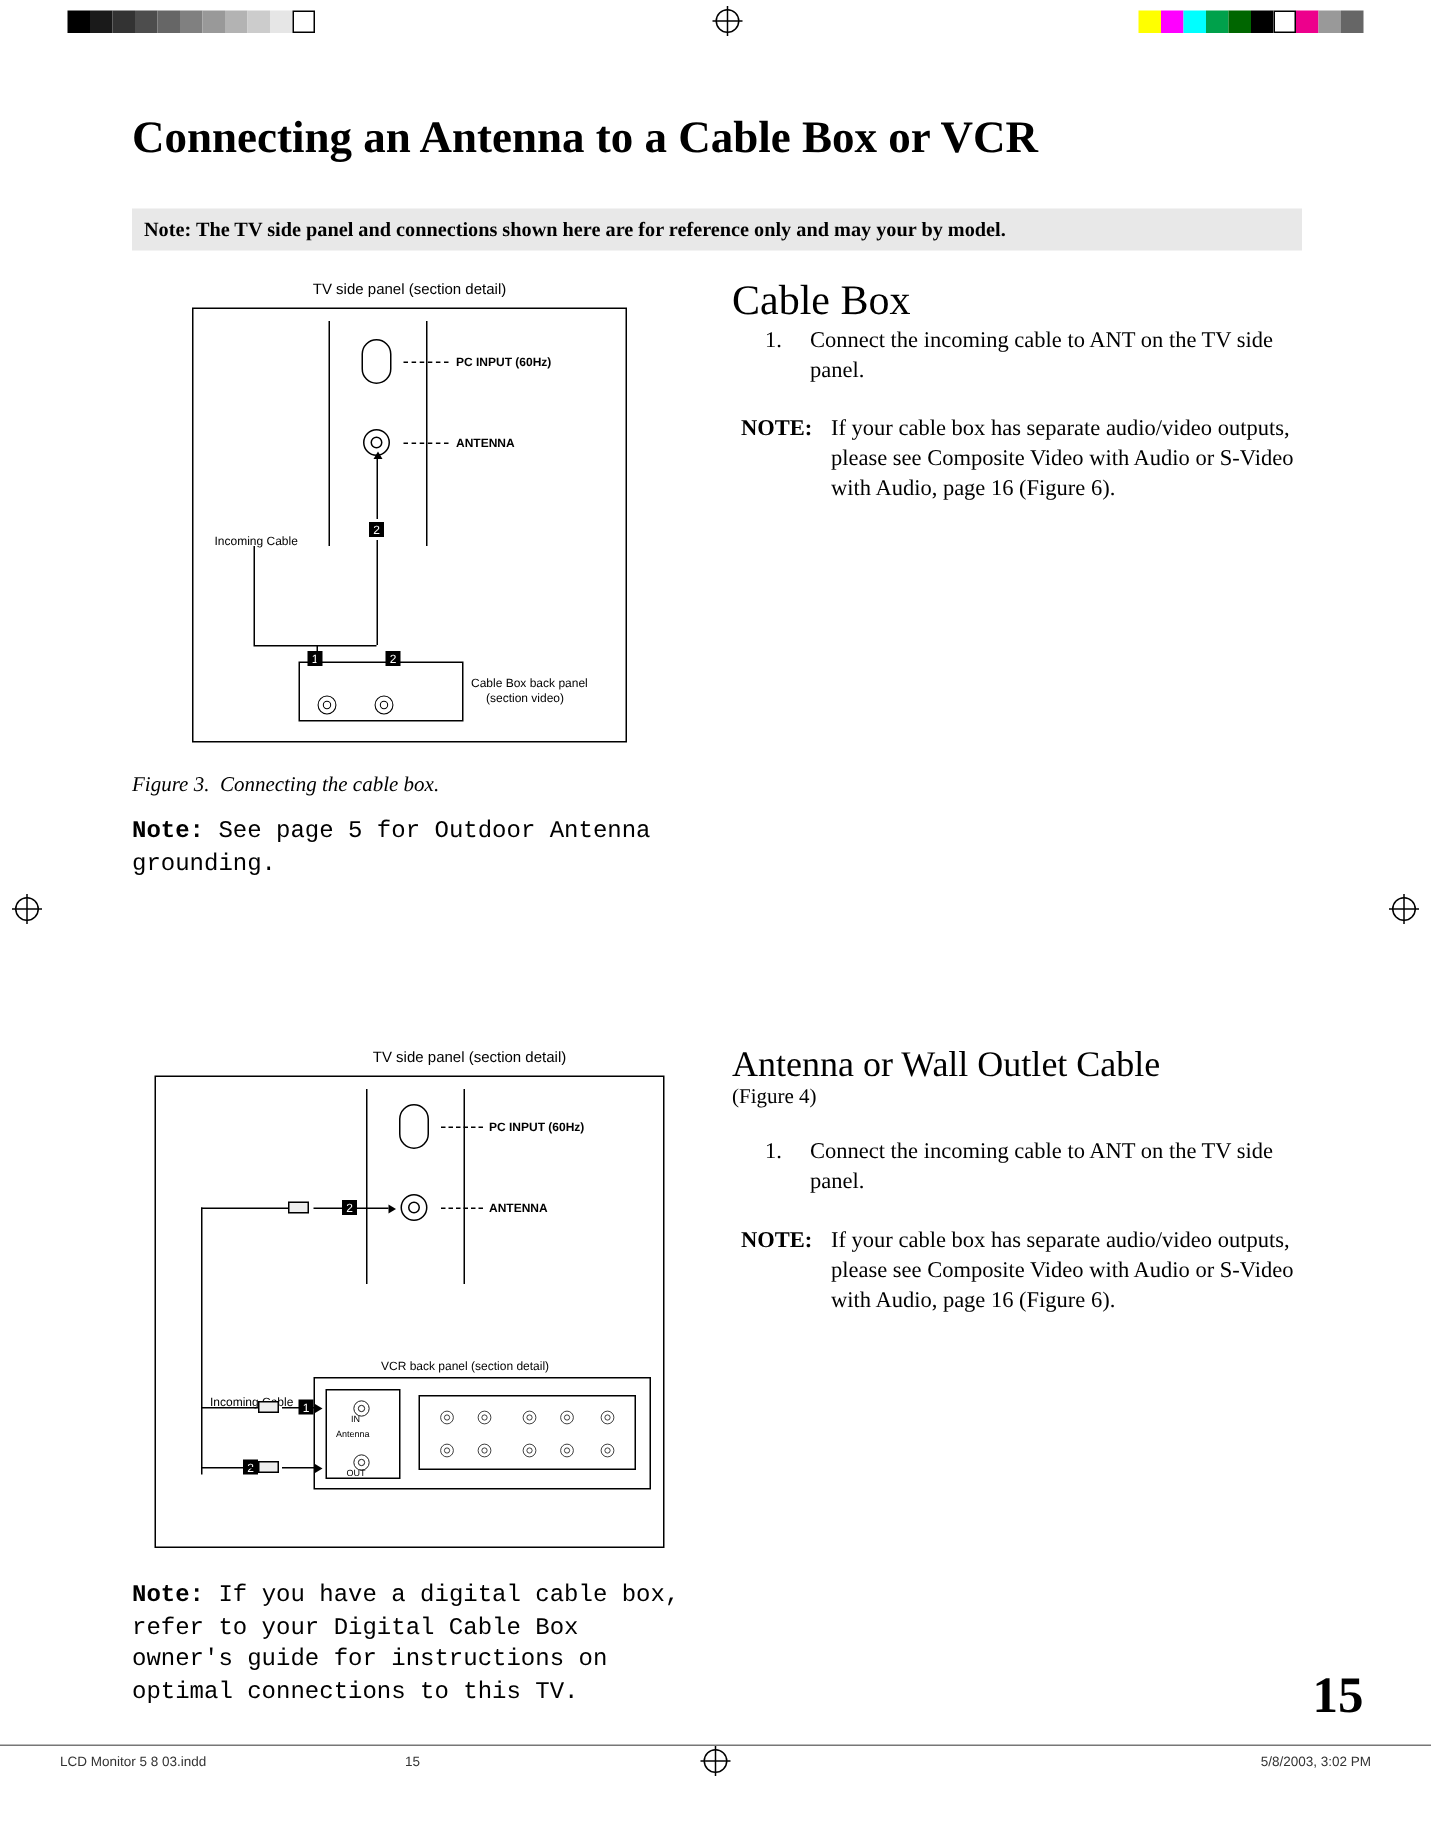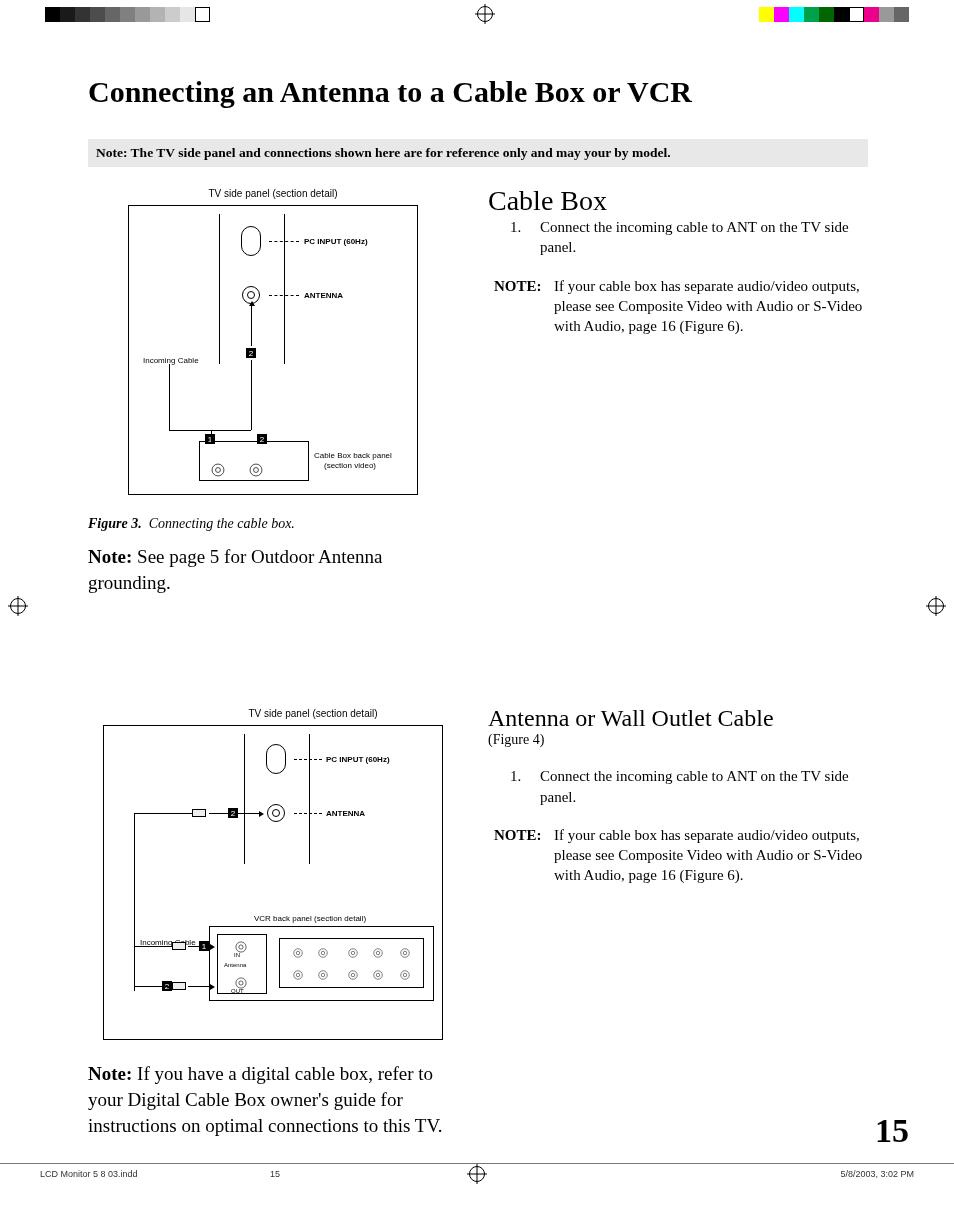--- a/index.html
+++ b/index.html
@@ -60,22 +60,22 @@
     font-weight: 500;
     font-size: 28px;
     margin-bottom: 0px;
   }
   .figref { font-size: 14px; margin-bottom: 18px; }
   .step { display: flex; margin: 0 0 18px 22px; font-size: 15px; line-height: 1.35; }
   .step .num { width: 30px; flex: 0 0 30px; }
   .notebody { display: flex; font-size: 15px; line-height: 1.35; margin-left: 6px; }
   .notebody .nl { font-weight: bold; width: 60px; flex: 0 0 60px; }
   .figcap { font-size: 14px; font-style: italic; margin: 6px 0 12px 0; }
-  .figcap b { font-weight: bold; }
-  .plainnote { font-size: 19px; line-height: 1.35; }
+  .figcap b { font-weight: normal; }
+  .plainnote { font-size: 16px; line-height: 1.35; font-family: Liberation Mono, monospace; }
   .plainnote b { font-weight: bold; font-style: normal; }
   .figbox {
     border: 1.5px solid #000;
     position: relative;
     height: 300px;
     margin: 6px auto 21px auto;
     background: #fff;
   }
   .figlabel {
     font-family: Arial, Helvetica, sans-serif;

